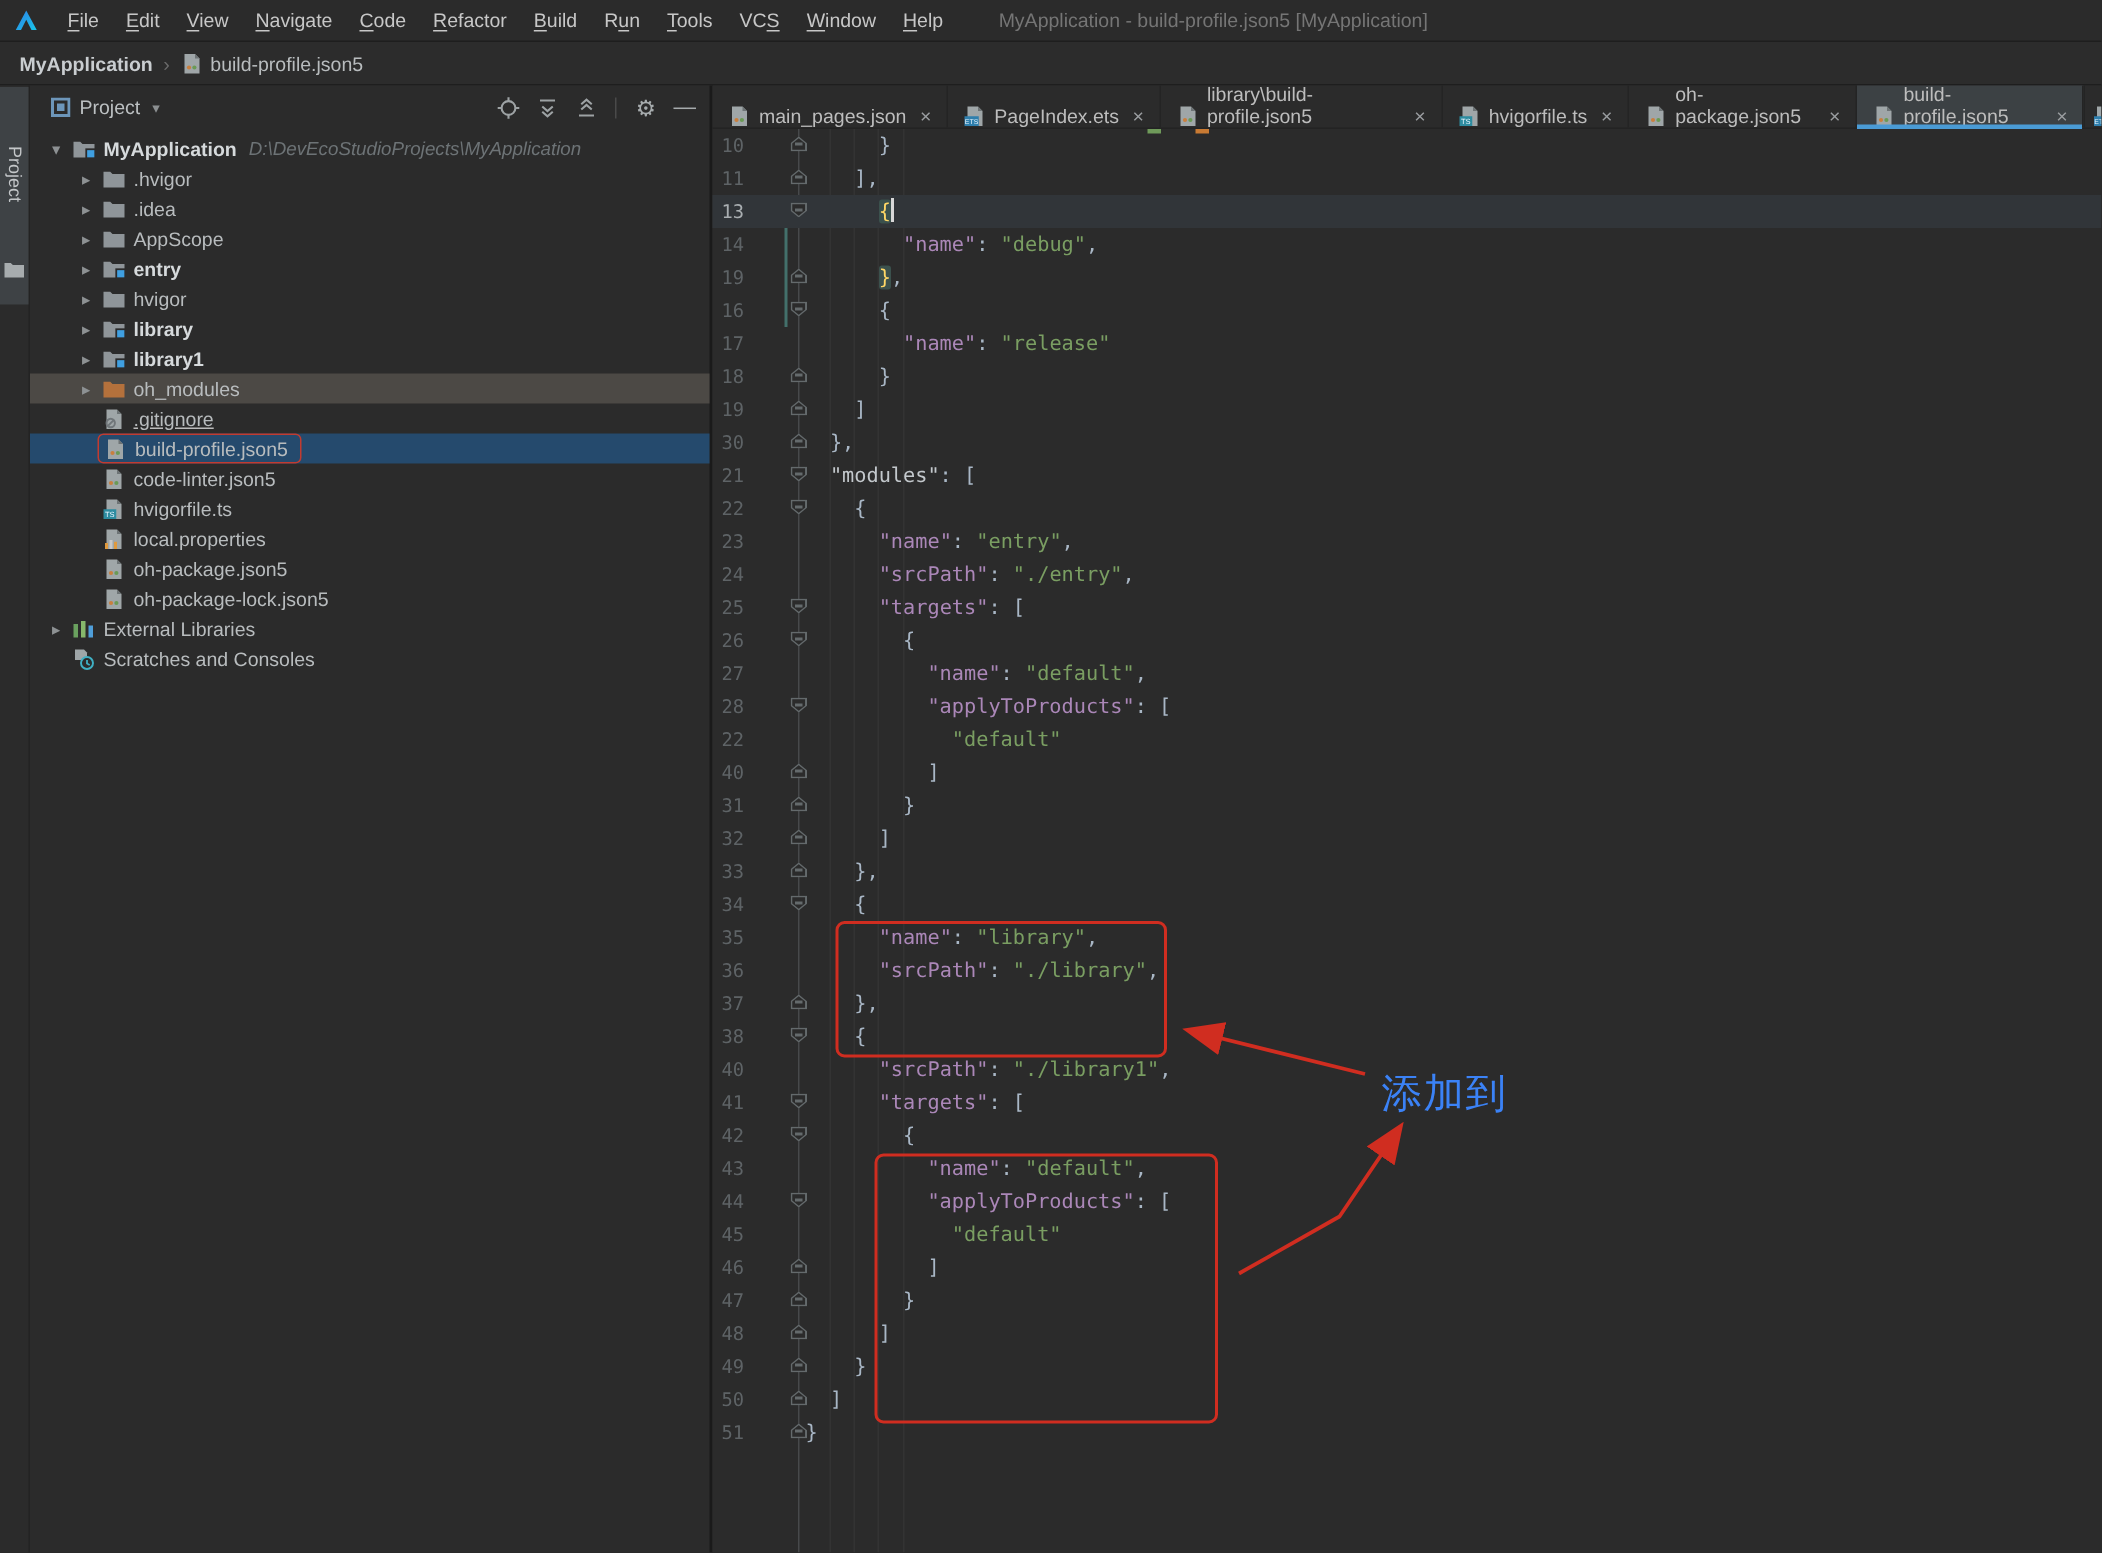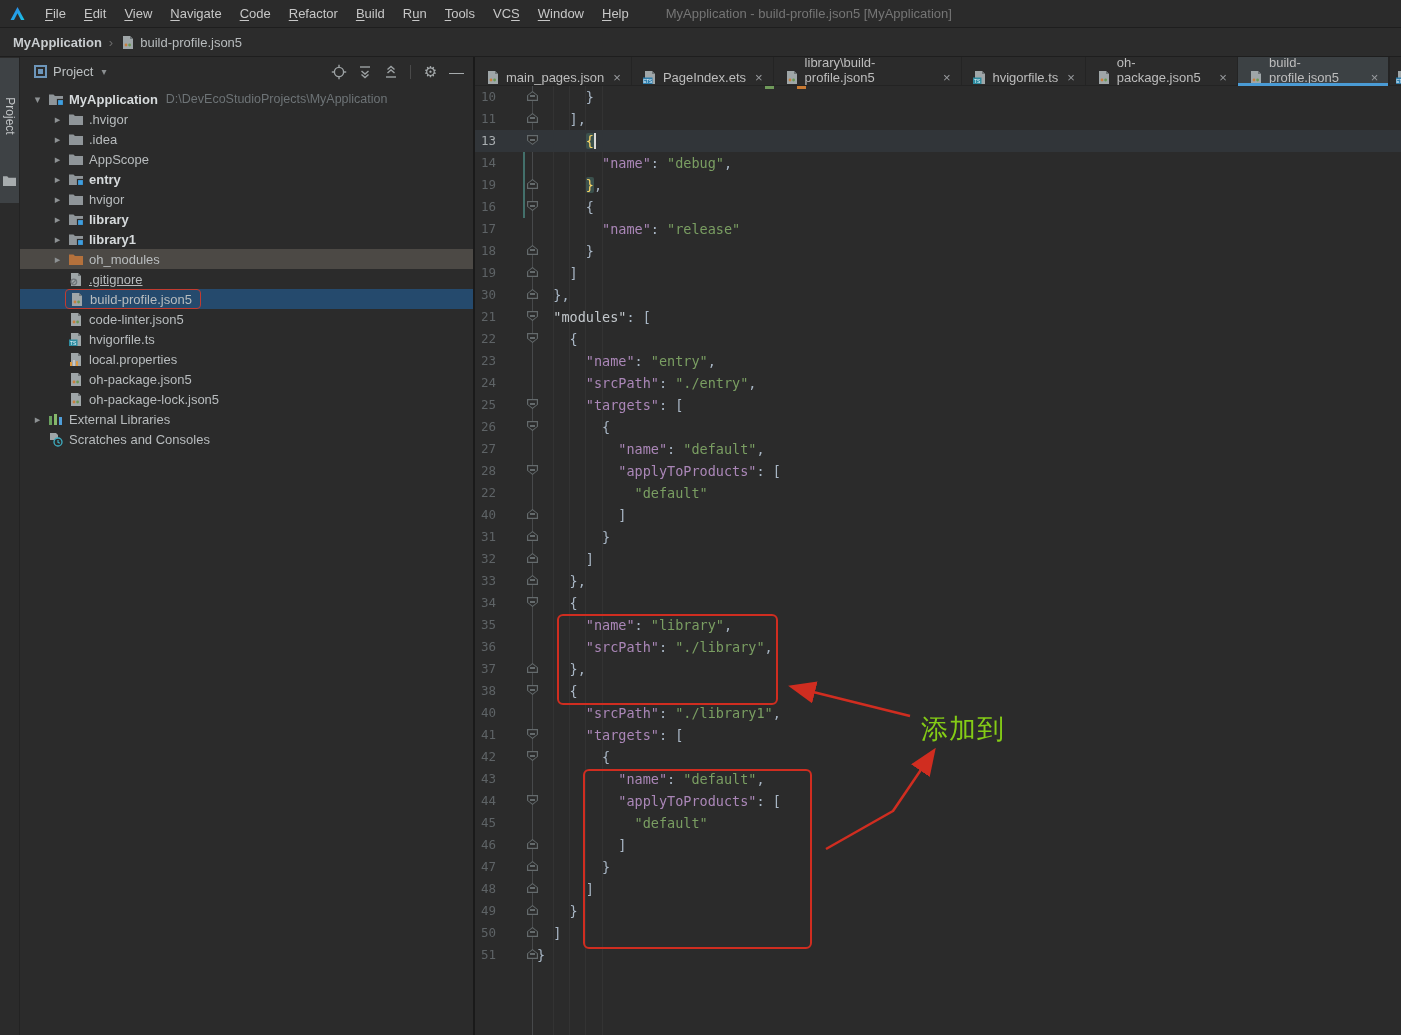--- a/index.html
+++ b/index.html
@@ -38,21 +38,21 @@
   .tree { padding-top:3px; font-size:13px; position:relative; }
   .tree-row { height:20px; display:flex; align-items:center; white-space:nowrap; position:relative; }
   .tree-row.sel-blue { background:#254a6d; }
   .tree-row.sel-gray { background:#4c4945; }
   .chev { width:19px; text-align:center; color:#8d9193; font-size:11px; flex:none; }
   .row-inner { display:inline-flex; align-items:center; height:20px; }
   .row-inner.ring { border:1.5px solid #c23b30; border-radius:4px; padding:0 8px 0 2px; margin-left:-2px; }
   .t-icon { width:17px; height:16px; margin-right:5px; display:inline-flex; align-items:center; justify-content:center; flex:none; }
   .t-label { color:#b8bcbe; }
   .t-label.bold { font-weight:bold; color:#d6dadc; }
-  .t-suffix { color:#6d7376; margin-left:8px; font-size:12.5px; }
+  .t-suffix { color:#6d7376; margin-left:8px; font-size:12.5px;font-style:italic; }
 
   
   .editor { flex:1; position:relative; background:#2b2b2b; }
   .tabbar { height:29px; display:flex; border-bottom:1px solid #232323; }
   .tab { display:flex; align-items:flex-end; gap:6px; padding:0 10px; font-size:13px; color:#bdbdbd; border-right:1px solid #242424; position:relative; }
   .tab.active { background:#3c4144; }
   .tab.active::after { content:""; position:absolute; left:0; right:0; bottom:-1px; height:3px; background:#4a9bd5; }
   .tab .close { color:#9a9da0; font-size:13px; margin-left:3px; }
   .tab.partial { width:12px; padding:0 0 0 5px; overflow:hidden; border-left:1px solid #242424; border-right:none; }
 
@@ -81,21 +81,21 @@
   .caret { display:inline-block; width:2px; height:16px; background:#d8d8d8; vertical-align:-3px; }
   .bulb { position:absolute; left:68px; top:3px; width:13px; height:16px; }
   .bulb .b { position:absolute; top:0; left:1px; width:11px; height:11px; border-radius:50%; background:#d9a826; }
   .bulb .l1,.bulb .l2 { position:absolute; left:3px; width:7px; height:1.5px; background:#8f9496; }
   .bulb .l1 { top:12px; } .bulb .l2 { top:14.5px; }
 
   
   .ann-box { position:absolute; border:2px solid #d02d20; border-radius:6px; z-index:40; }
   #ann-box-1 { left:557px; top:614px; width:221px; height:91px; }
   #ann-box-2 { left:583px; top:769px; width:229px; height:180px; }
-  .ann-label { position:absolute; left:921px; top:711px; font-size:27px; color:#84cc16; z-index:41; letter-spacing:1px; }
+  .ann-label { position:absolute; left:921px; top:711px; font-size:27px; color:#3b82f6; z-index:41; letter-spacing:1px; }
   #arrows { position:absolute; left:0; top:0; width:1401px; height:1035px; z-index:39; pointer-events:none; }
 </style>
 </head>
 <body>
 
 <div class="titlebar">
   <span class="logo">
     <svg width="17" height="17" viewBox="0 0 17 17">
         <defs>
           <linearGradient id="lg" x1="0" y1="0" x2="1" y2="1">

